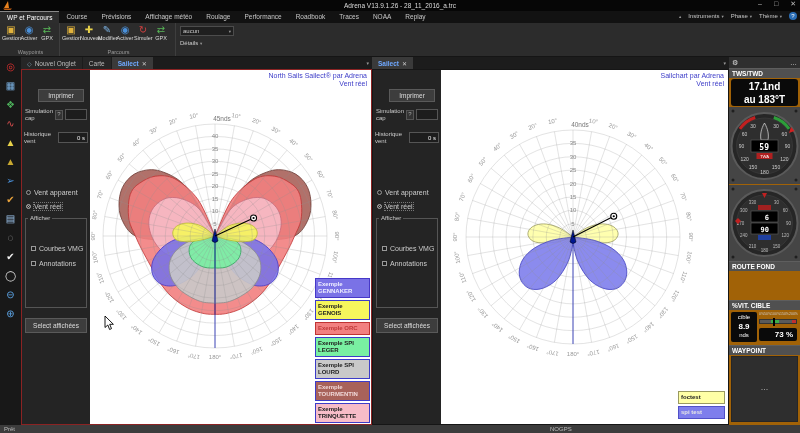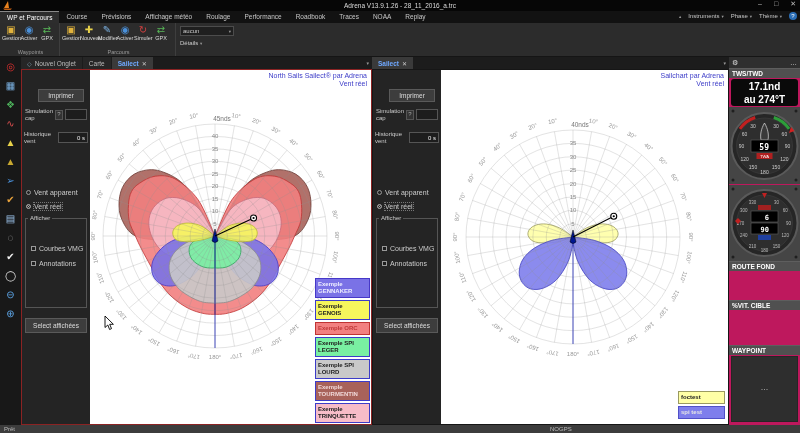--- a/index.html
+++ b/index.html
@@ -70,21 +70,21 @@
 .check{position:absolute;left:5px;display:flex;gap:3px;align-items:center}
 .c-vmg{top:24px}.c-ann{top:39px}
 .cbox{width:5px;height:5px;border:1px solid #999;background:#1d1d1d;flex:none}
 .select-aff{left:3px;top:248px;width:62px;height:15px}
 
 .legend{position:absolute;z-index:6}
 #legend-left{right:1px;bottom:1px;width:55px}
 #legend-right{right:3px;bottom:5px;width:47px}
 .legend-item{border:1px solid;font-size:6px;line-height:7px;padding:2px 2px;margin-top:2px;font-weight:bold}
 
-#instruments{position:absolute;left:729px;top:57px;width:71px;height:368px;background:#be185d}
+#instruments{position:absolute;left:729px;top:57px;width:71px;height:368px;background:#a16207}
 #inst-topbar{position:absolute;top:0;left:0;right:0;height:11px;background:#2f2f2f;color:#ddd;font-size:7px;display:flex;justify-content:space-between;padding:0 3px;align-items:center}
 .inst-header{position:absolute;left:0;right:0;height:10px;background:#505050;color:#fff;font-size:6.5px;font-weight:bold;padding-left:3px;line-height:10px;border-top:1px solid #5e5e5e}
 .inst-box{position:absolute;left:2px;right:2px;background:#0a0a0a;border-radius:3px;color:#fff;text-align:center;font-weight:bold}
 #tws-header{top:11px}
 #tws-box{top:22px;height:27px;font-size:10px;line-height:13px;padding-top:1px}
 #gauge1{position:absolute;top:50px;left:0}
 #gauge2{position:absolute;top:128px;left:0}
 #route-header{top:204px}
 #route-box{top:215px;height:27px;font-size:10px;line-height:13px;padding-top:1px}
 #vit-header{top:243px}
@@ -526,21 +526,21 @@
 </div>
 
 <div id="instruments">
   <div id="inst-topbar">
     <span>⚙</span>
     <span>…</span>
   </div>
   <div class="inst-header" id="tws-header">TWS/TWD</div>
   <div class="inst-box" id="tws-box">
     <div>17.1nd</div>
-    <div>au 274°T</div>
+    <div>au 183°T</div>
   </div>
 
   <svg id="gauge1" width="71" height="77">
     <rect x="0" y="0" width="71" height="77" fill="#454545"></rect>
     <circle cx="4" cy="4" r="1.5" fill="#1f1f1f"></circle>
       <circle cx="67" cy="4" r="1.5" fill="#1f1f1f"></circle>
     <circle cx="4" cy="73" r="1.5" fill="#1f1f1f"></circle>
       <circle cx="67" cy="73" r="1.5" fill="#1f1f1f"></circle>
     <circle cx="35.5" cy="39" r="33" fill="#262626" stroke="#5a5a5a" stroke-width="2"></circle>
     <circle cx="35.5" cy="39" r="28" fill="#2e2e2e" stroke="#444" stroke-width="0.5"></circle>
@@ -594,20 +594,40 @@
     <rect x="22" y="26" width="27" height="11" fill="#000" stroke="#555" stroke-width="0.7"></rect>
     <text class="lcdtxt" x="40" y="34.5" font-size="7" fill="#fff" text-anchor="end">6</text>
     <rect x="22" y="38" width="27" height="11" fill="#000" stroke="#555" stroke-width="0.7"></rect>
     <text class="lcdtxt" x="40" y="46.5" font-size="7" fill="#fff" text-anchor="end">90</text>
     <rect x="29" y="50" width="13" height="5" fill="#2040a0"></rect>
   </svg>
 
   <div class="inst-header" id="route-header">ROUTE FOND</div>
 
   <div class="inst-header" id="vit-header">%VIT. CIBLE</div>
+  <div id="vit-content">
+    <div id="cible-box">
+      <div>cible</div>
+      <div class="big">8.9</div>
+      <div>nds</div>
+    </div>
+    <div id="vit-scale">
+      <span>0%</span>
+        <span>50%</span>
+        <span>100%</span>
+        <span>150%</span>
+        <span>200%</span>
+    </div>
+    <div id="vit-bar">
+      <div id="vit-green"></div>
+        <div id="vit-red"></div>
+        <div id="vit-needle"></div>
+    </div>
+    <div id="vit-value">73 %</div>
+  </div>
 
   <div class="inst-header" id="wp-header">WAYPOINT</div>
   <div id="wp-box">...</div>
 </div>
 
 <div id="statusbar">
   <span id="status-left">Prêt</span>
   <span id="status-center">NOGPS</span>
 </div>
 

